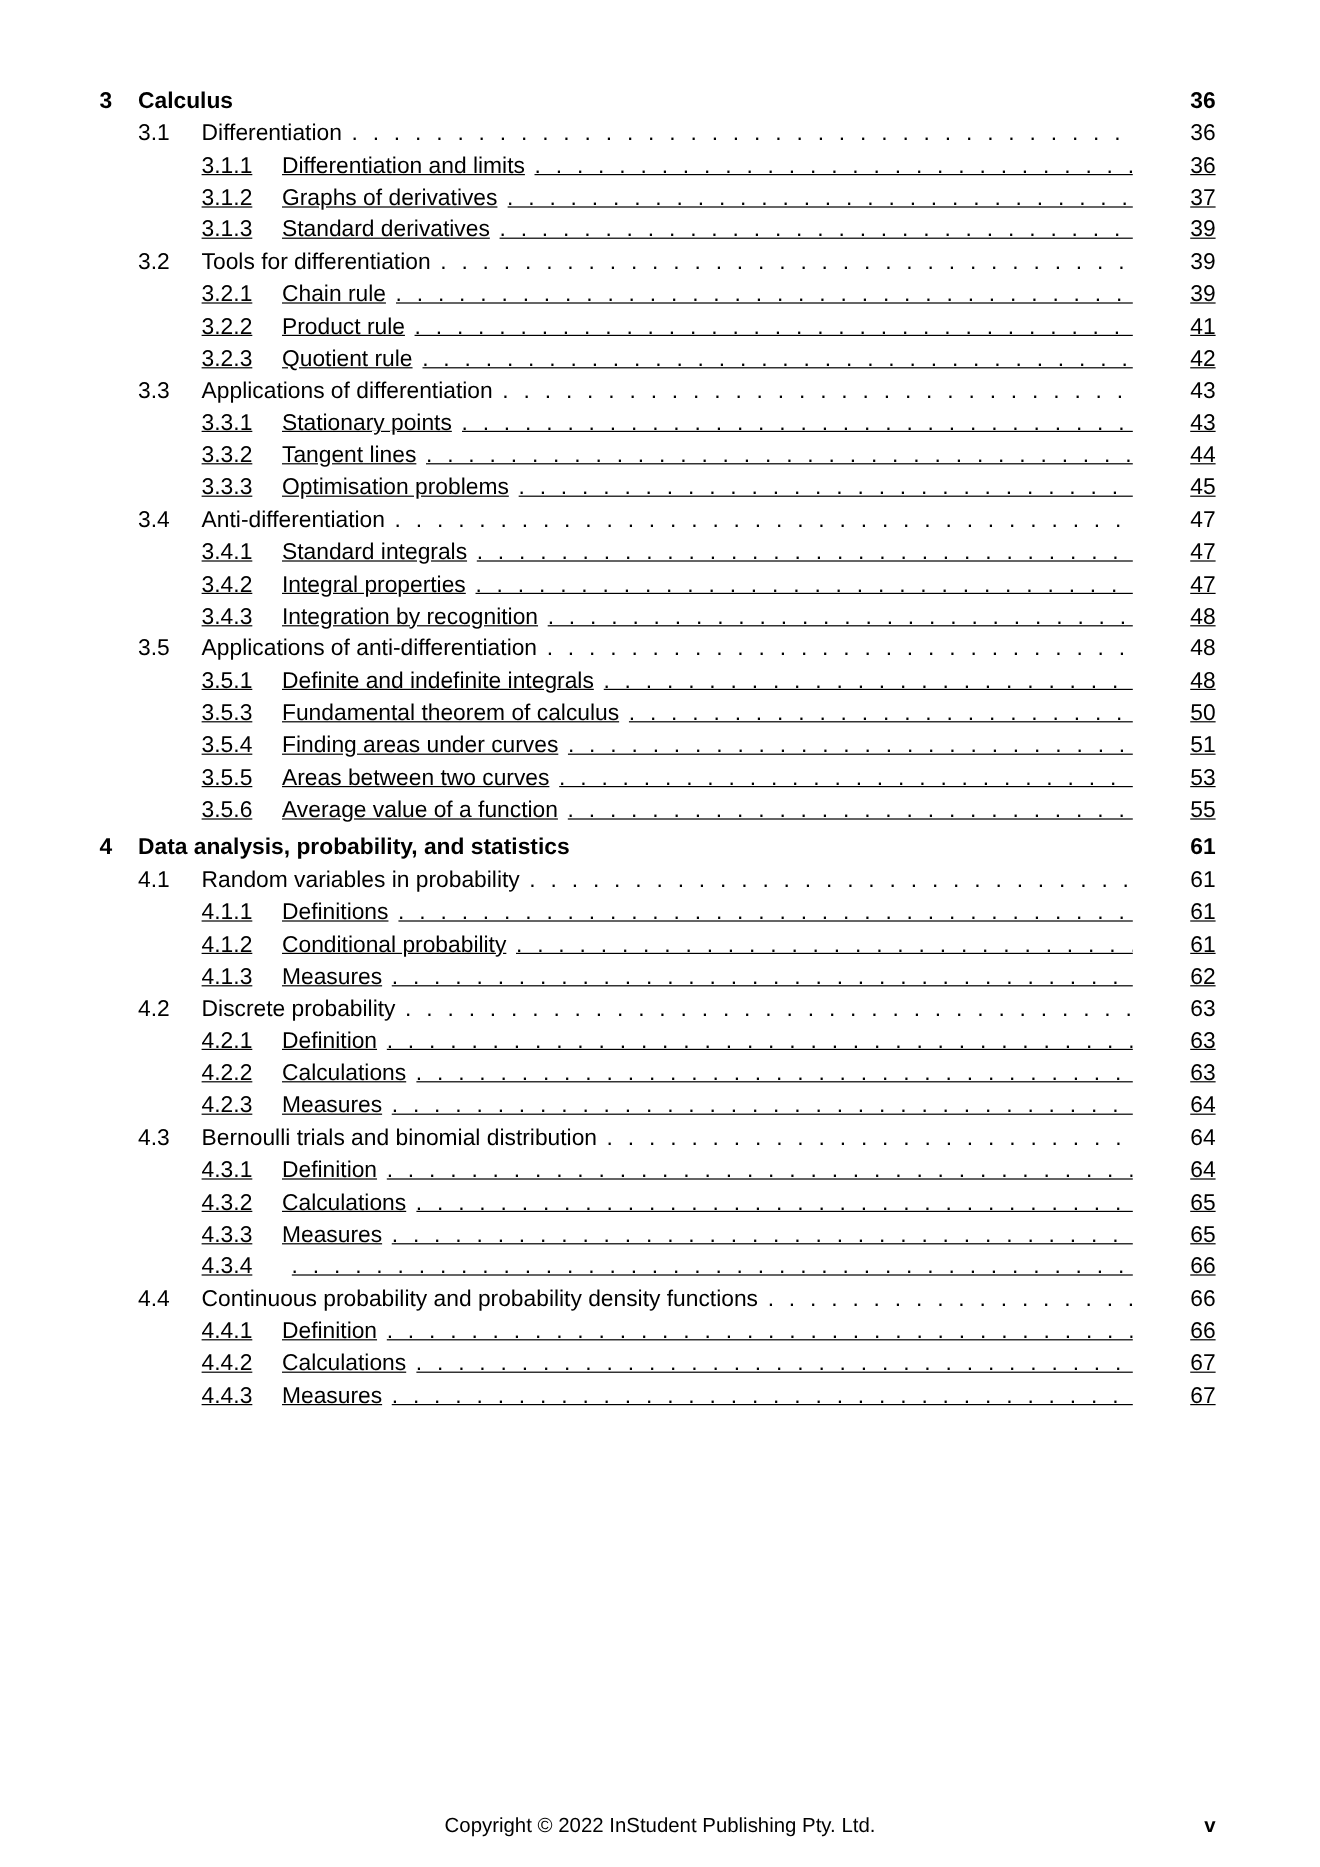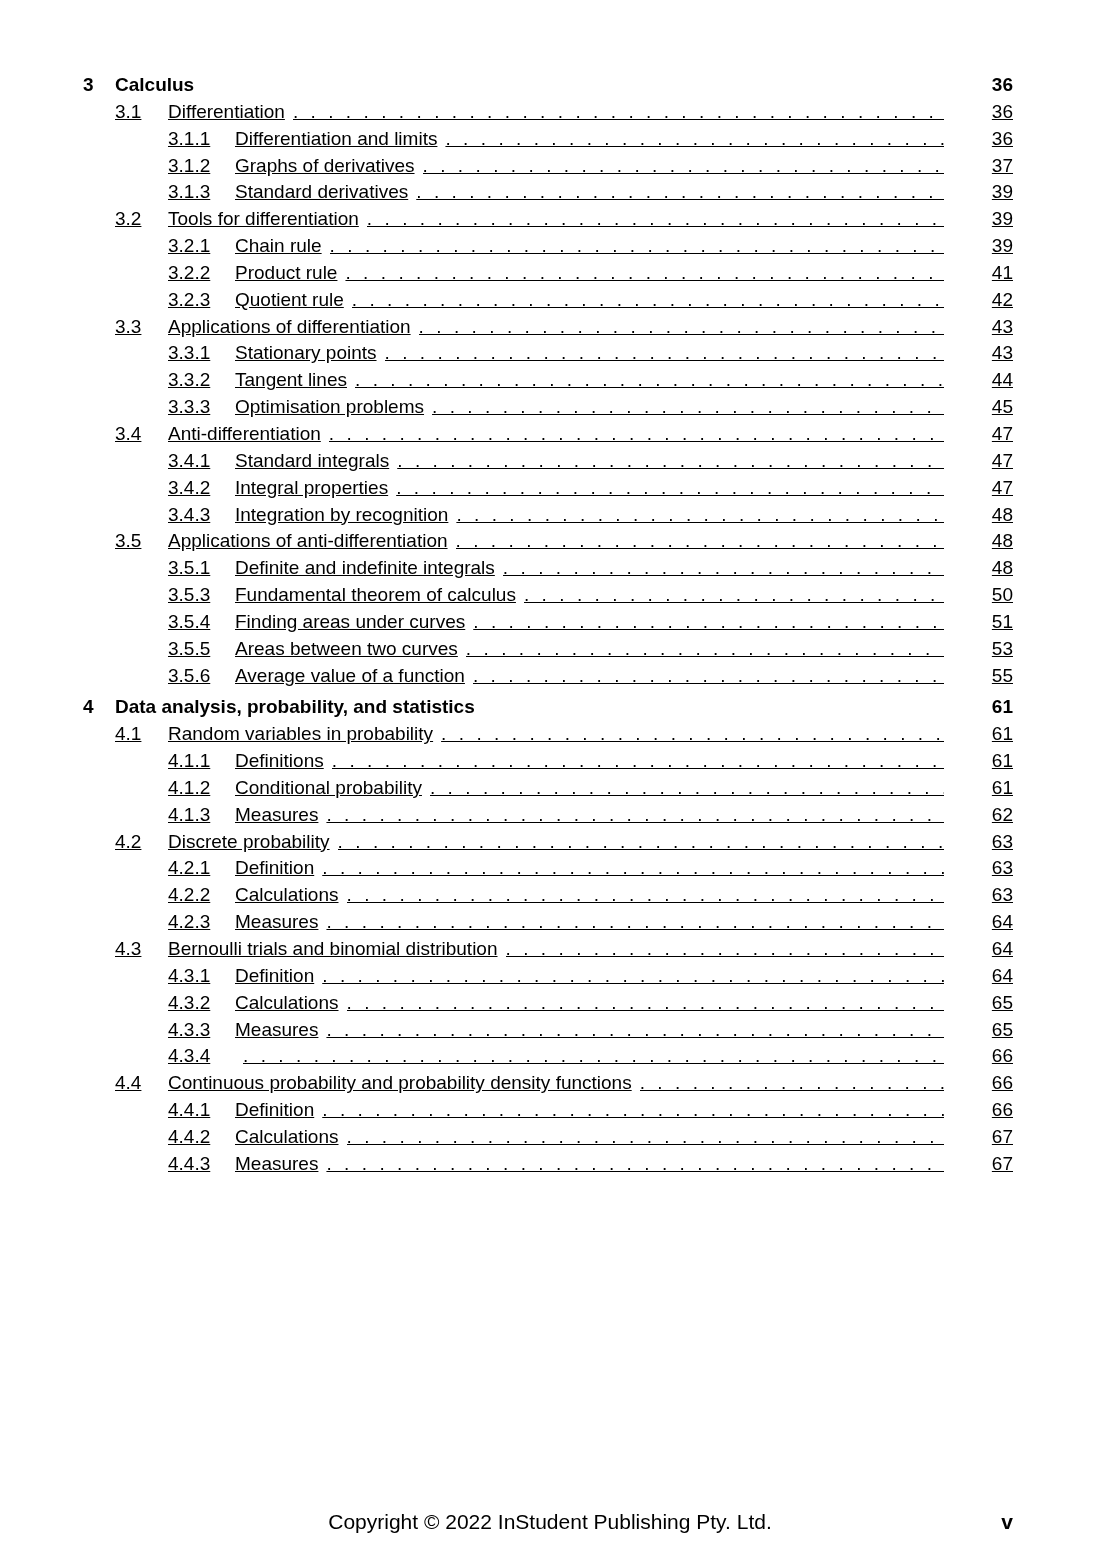--- a/index.html
+++ b/index.html
@@ -29,21 +29,21 @@
     line-height: 26.85px;
     white-space: nowrap;
   }
   .row.chapter {
     font-weight: bold;
     margin-top: 5px;
   }
   .row.chapter:first-child { margin-top: 0; }
   .num { flex: 0 0 auto; }
   .lvl0 .num { width: 32px; }
-  .lvl1 { padding-left: 32px; text-decoration: underline; }
+  .lvl1 { padding-left: 32px; }
   .lvl1 .num { width: 53px; }
   .lvl2 { padding-left: 85px; text-decoration: underline; }
   .lvl2 .num { width: 67px; }
   .title { flex: 0 0 auto; }
   .dots {
     flex: 1 1 auto;
     overflow: hidden;
     margin-left: 8px;
     margin-right: 12px;
     text-align: right;
@@ -57,21 +57,21 @@
     flex: 0 0 auto;
     text-align: left;
     margin-left: 36px;
   }
   .footer {
     position: absolute;
     top: 1512px;
     left: 0;
     right: 0;
     height: 24px;
-    font-size: 21px;
+    font-size: 17px;
     line-height: 20px;
   }
   .copyright {
     display: block;
     text-align: center;
   }
   .folio {
     position: absolute;
     right: 87px;
     top: 0;

